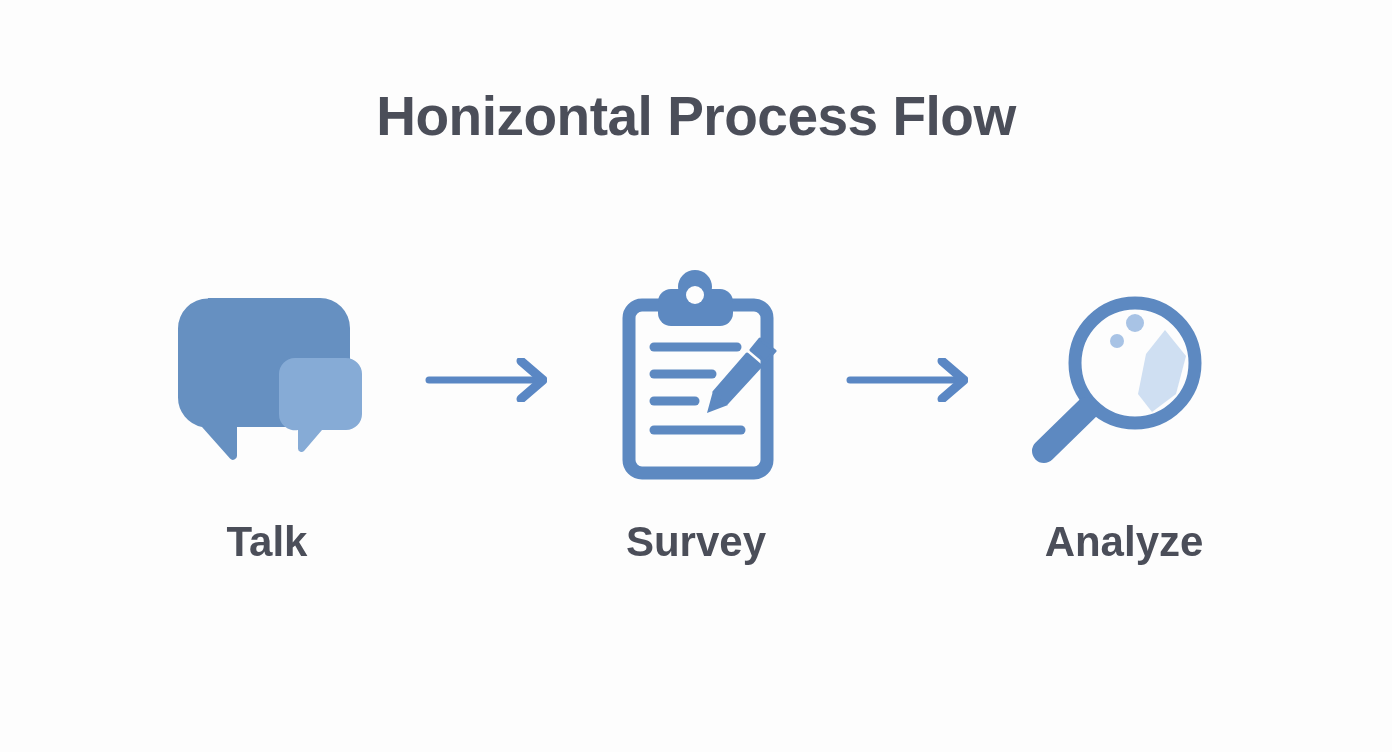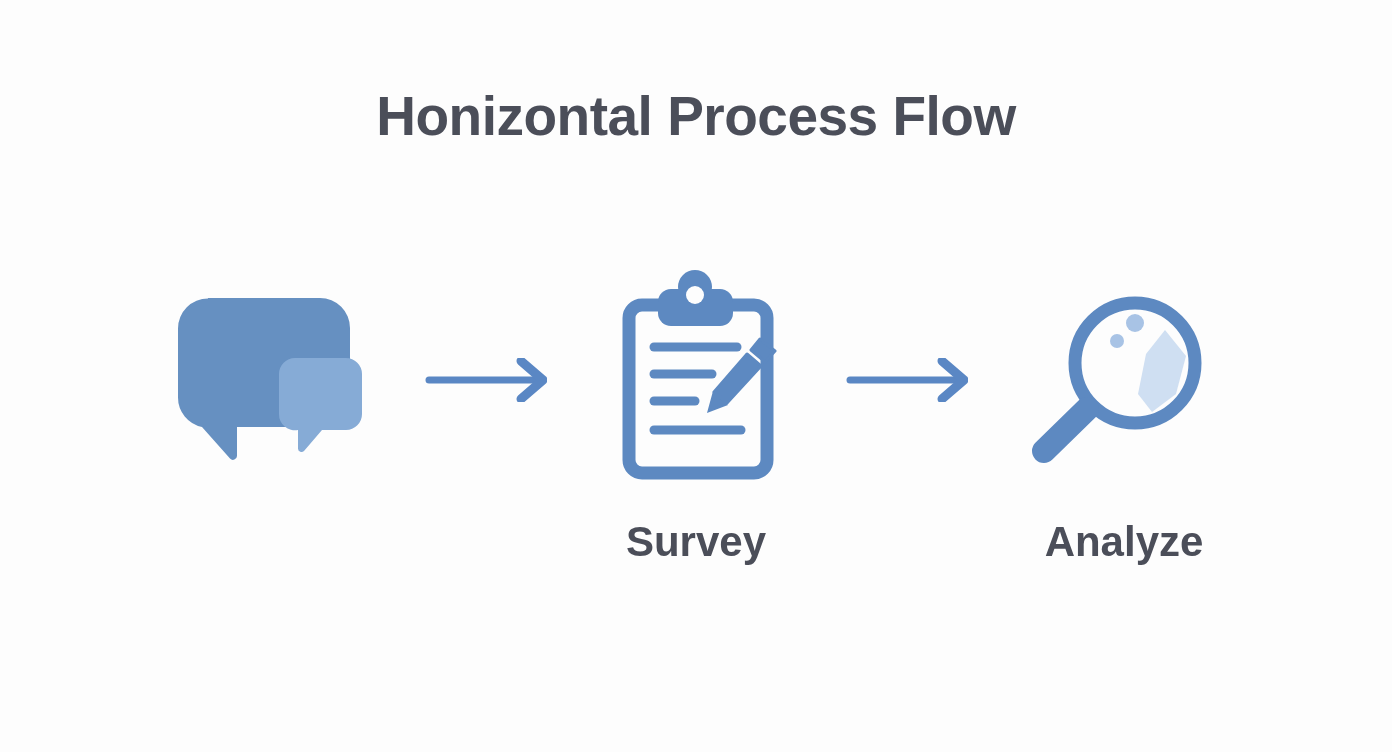--- a/index.html
+++ b/index.html
@@ -101,16 +101,17 @@
   </svg>
 
   <svg id="analyze-icon" class="icon-svg" width="185" height="190" viewBox="0 0 185 190">
     <polygon class="f-glare" points="145,42 166,68 156,106 132,124 118,106 126,66"></polygon>
     <circle class="f-dot" cx="97" cy="53" r="7"></circle>
     <circle class="f-dot" cx="115" cy="35" r="9"></circle>
     <circle class="s-primary" cx="115" cy="75" r="60" stroke-width="13"></circle>
     <line class="s-primary" x1="67" y1="121" x2="24" y2="163" stroke-width="24" stroke-linecap="round"></line>
   </svg>
 
+  <div id="label-talk" class="step-label">Talk</div>
   <div id="label-analyze" class="step-label">Analyze</div>
   <div id="label-survey" class="step-label">Survey</div>
 
 </div>
 
 </body></html>

